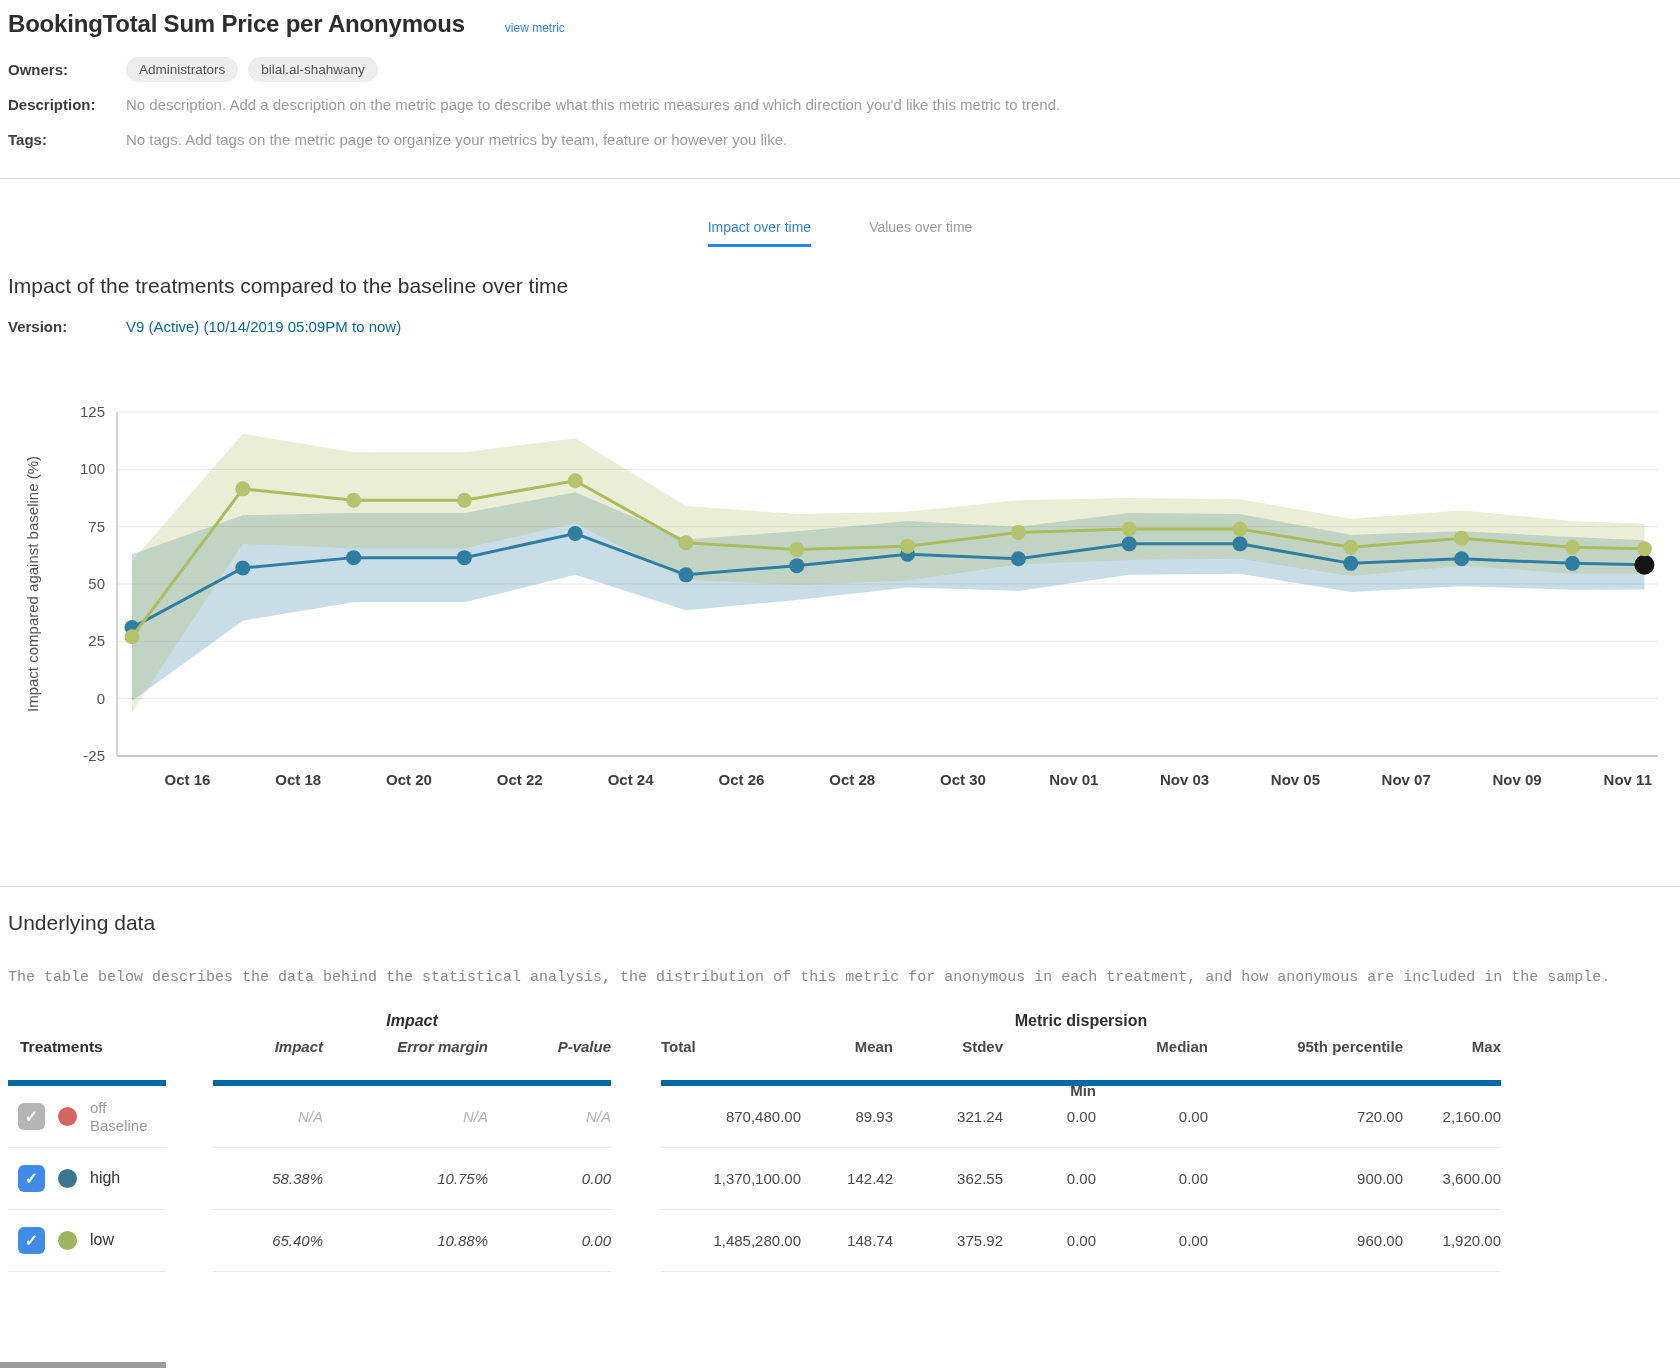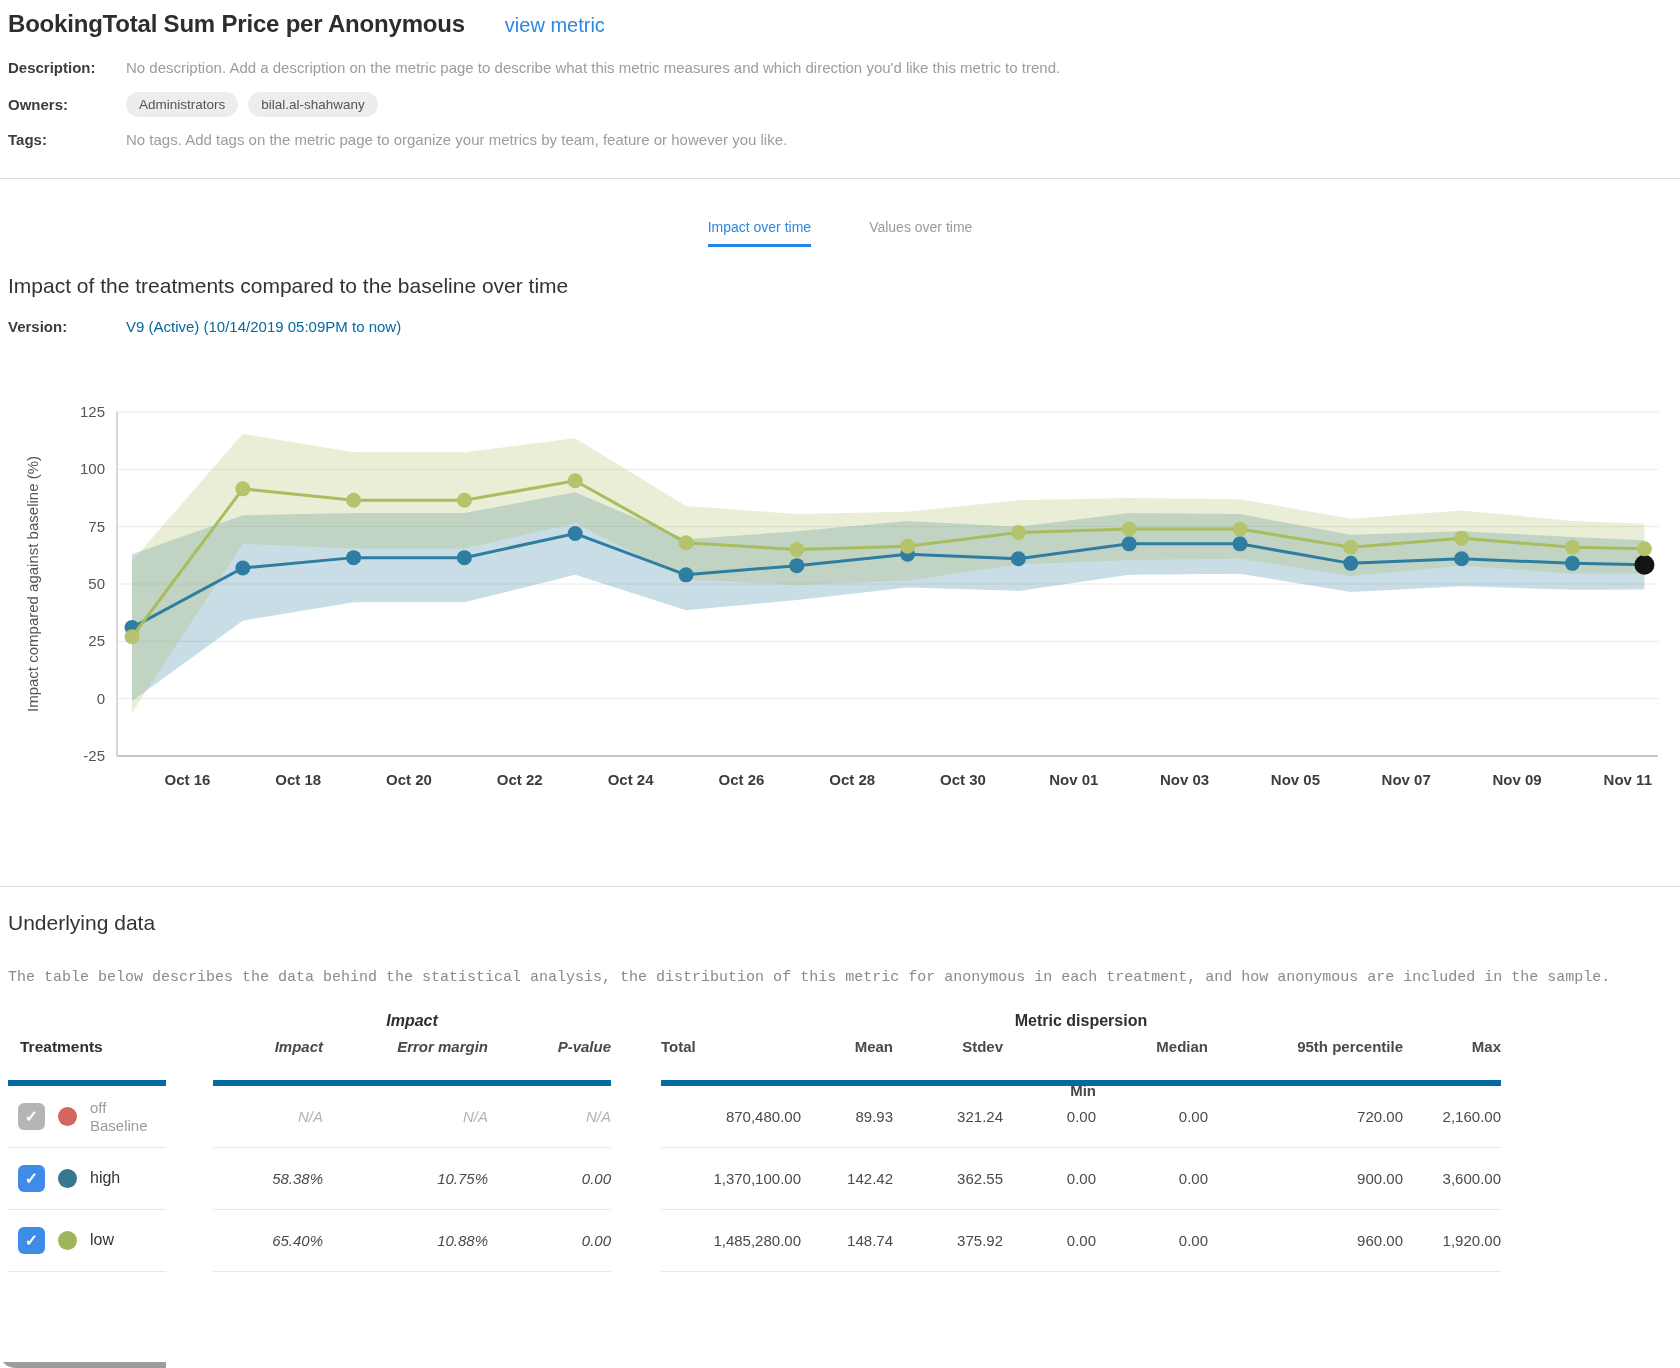--- a/index.html
+++ b/index.html
@@ -1,26 +1,26 @@
 <!DOCTYPE html>
 <html><head>
 <meta charset="utf-8">
 <style>
   * { margin:0; padding:0; box-sizing:border-box; }
   html,body { background:#fff; }
   .page {
     position:relative; width:1680px; height:1368px; overflow:hidden;
-    background:#fff; font-family:"Liberation Sans", sans-serif; color:#333;border-radius:15px;
+    background:#fff; font-family:"Liberation Sans", sans-serif; color:#333;
   }
   .pad { padding-left:8px; padding-right:8px; }
 
   
   .titlebar { display:flex; align-items:baseline; gap:40px; padding-top:10px; }
   h1 { font-size:24px; font-weight:700; color:#2d2d2d; letter-spacing:-0.2px; }
-  .view-metric { font-size:20px; color:#2b87e0; text-decoration:none; cursor:pointer; }
+  .view-metric { font-size:12px; color:#2b87e0; text-decoration:none; cursor:pointer; }
 
   .meta { margin-top:16px; }
   .meta-row { display:flex; align-items:center; min-height:26px; margin-bottom:9px; }
   .meta-row.owners { margin-bottom:7px; min-height:30px;}
   .meta-label { width:118px; flex:0 0 118px; font-size:15px; font-weight:700; color:#3d3d3d; }
   .meta-value { font-size:15px; color:#9c9c9c; }
   .chip { display:inline-block; background:#ededed; color:#555; font-size:13.5px;
           padding:5px 13px; border-radius:14px; margin-right:10px; }
 
   .divider { border:none; border-top:1px solid #ddd; margin-top:26px; }
@@ -75,27 +75,27 @@
 <body>
 
 <div class="page">
 
   <div class="titlebar pad">
     <h1>BookingTotal Sum Price per Anonymous</h1>
     <a class="view-metric">view metric</a>
   </div>
 
   <div class="meta pad">
+    <div class="meta-row owners">
+      <div class="meta-label">Owners:</div>
+      <div id="owner-chips"><span class="chip">Administrators</span><span class="chip">bilal.al-shahwany</span></div>
+    </div>
     <div class="meta-row">
       <div class="meta-label">Description:</div>
       <div class="meta-value">No description. Add a description on the metric page to describe what this metric measures and which direction you'd like this metric to trend.</div>
-    </div>
-    <div class="meta-row owners">
-      <div class="meta-label">Owners:</div>
-      <div id="owner-chips"><span class="chip">Administrators</span><span class="chip">bilal.al-shahwany</span></div>
     </div>
     <div class="meta-row">
       <div class="meta-label">Tags:</div>
       <div class="meta-value">No tags. Add tags on the metric page to organize your metrics by team, feature or however you like.</div>
     </div>
   </div>
 
   <hr class="divider">
 
   <div class="tabs" id="tabs">

